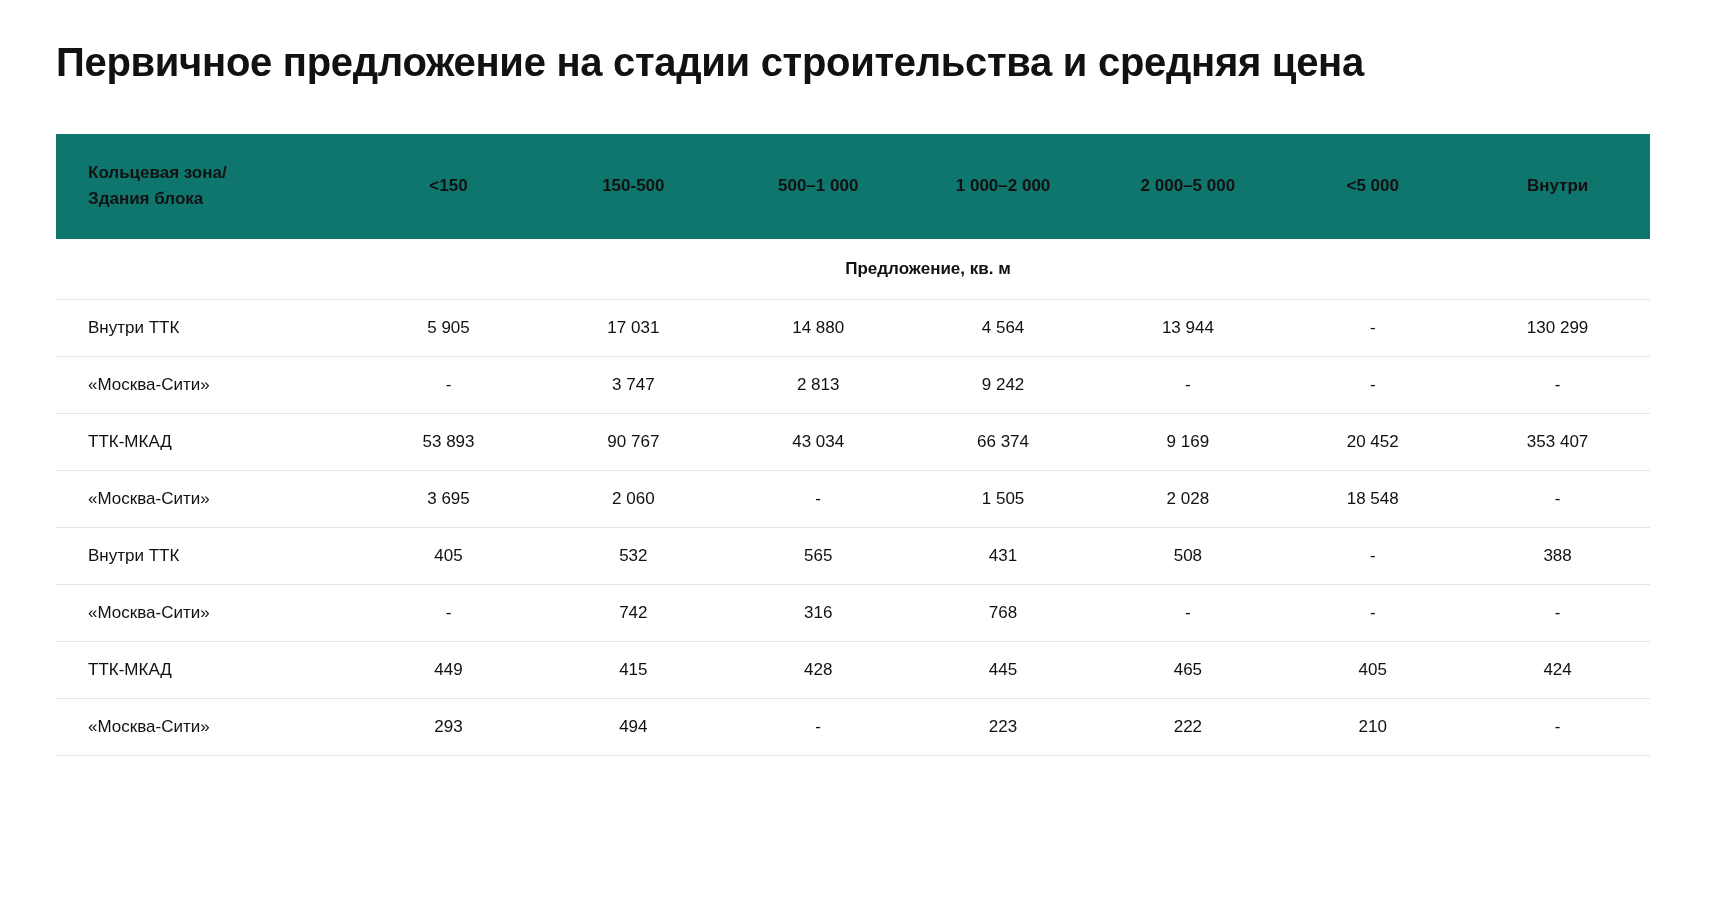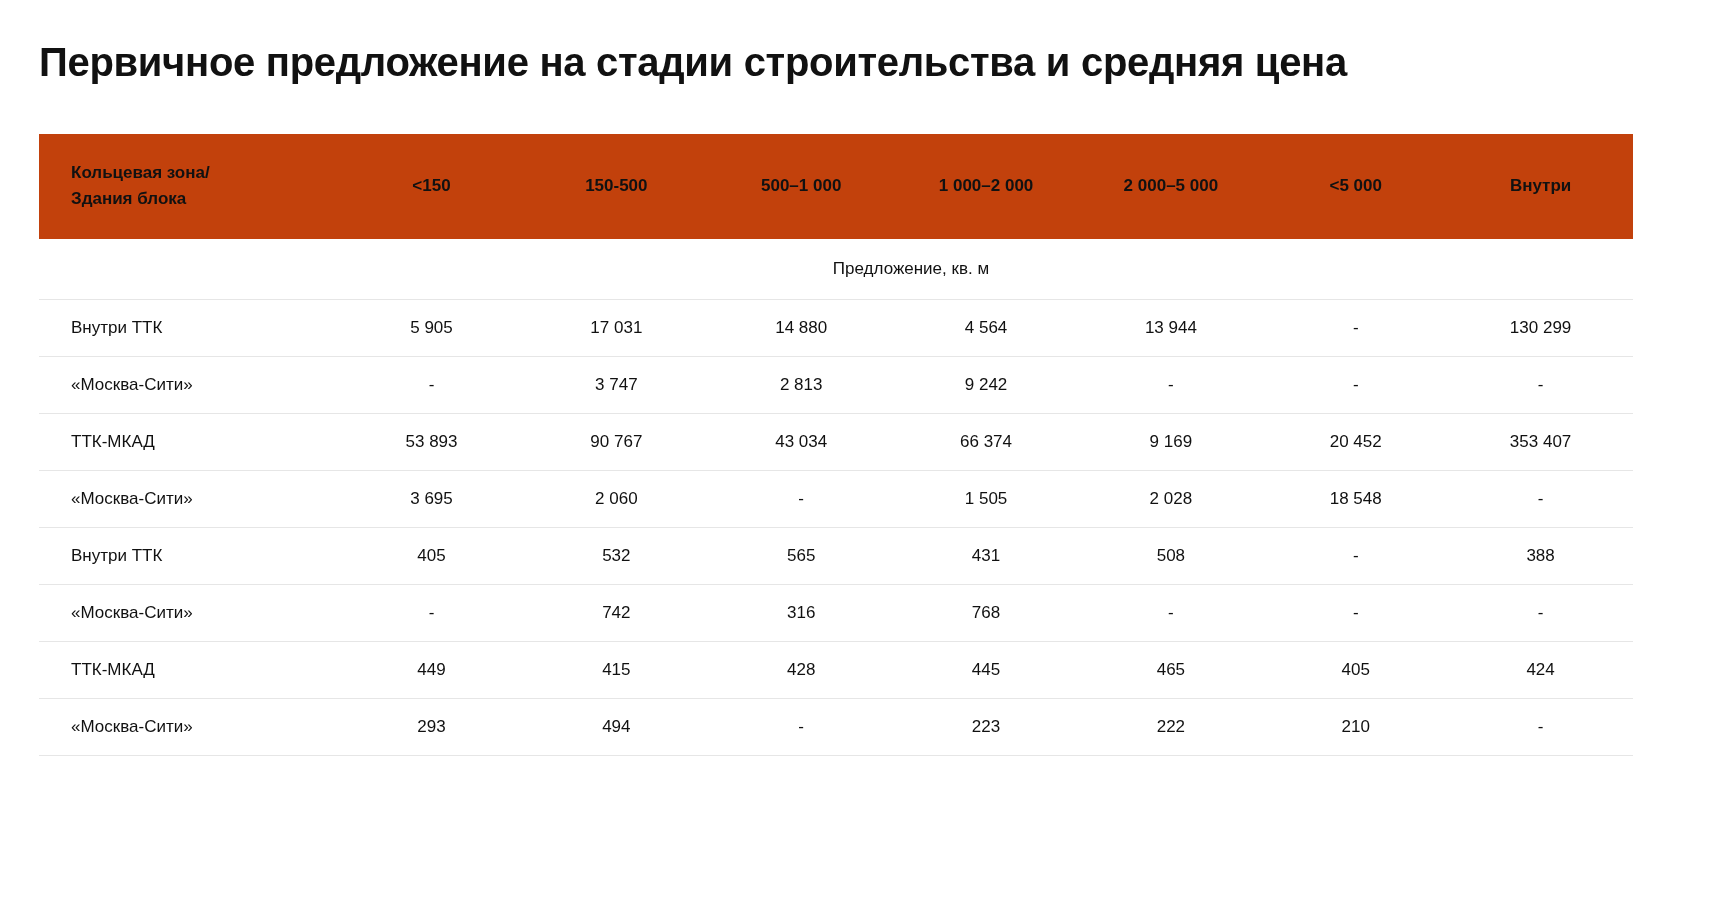--- a/index.html
+++ b/index.html
@@ -11,38 +11,38 @@
     width: 1720px;
     height: 924px;
     font-family: "Liberation Sans", sans-serif;
     color: #111111;
     overflow: hidden;
   }
   .page {
     box-sizing: border-box;
     width: 1720px;
     height: 784px;
-    padding: 38px 68px 0 39px;
+    padding: 38px 68px 0 56px;
   }
   .page-title {
     font-size: 40px;
     font-weight: 700;
     letter-spacing: -0.3px;
     line-height: 1.2;
     margin: 0 0 48px 0;
     color: #111111;
   }
   table.data-table {
     width: 1594px;
     border-collapse: collapse;
     table-layout: fixed;
     font-size: 17px;
   }
   thead tr.header-row {
-    background: #c2410c;
+    background: #0f766e;
   }
   thead th {
     font-weight: 700;
     font-size: 17px;
     color: #111111;
     padding: 26px 10px;
     text-align: center;
     vertical-align: middle;
     border: none;
   }
@@ -64,21 +64,21 @@
     font-size: 17px;
     color: #111111;
     font-weight: 400;
   }
   tbody td.row-label {
     text-align: left;
     padding-left: 32px;
   }
   tbody tr.section-row td {
     text-align: center;
-    font-weight: 400;
+    font-weight: 700;
     padding: 20px 10px;
     border-bottom: 1px solid #e6e6e6;
   }
   tbody tr.section-row td .section-inner {
     display: block;
     
     margin-left: 150px;
   }
   col.c-label { width: 300px; }
   col.c-num { width: 184.8px; }

